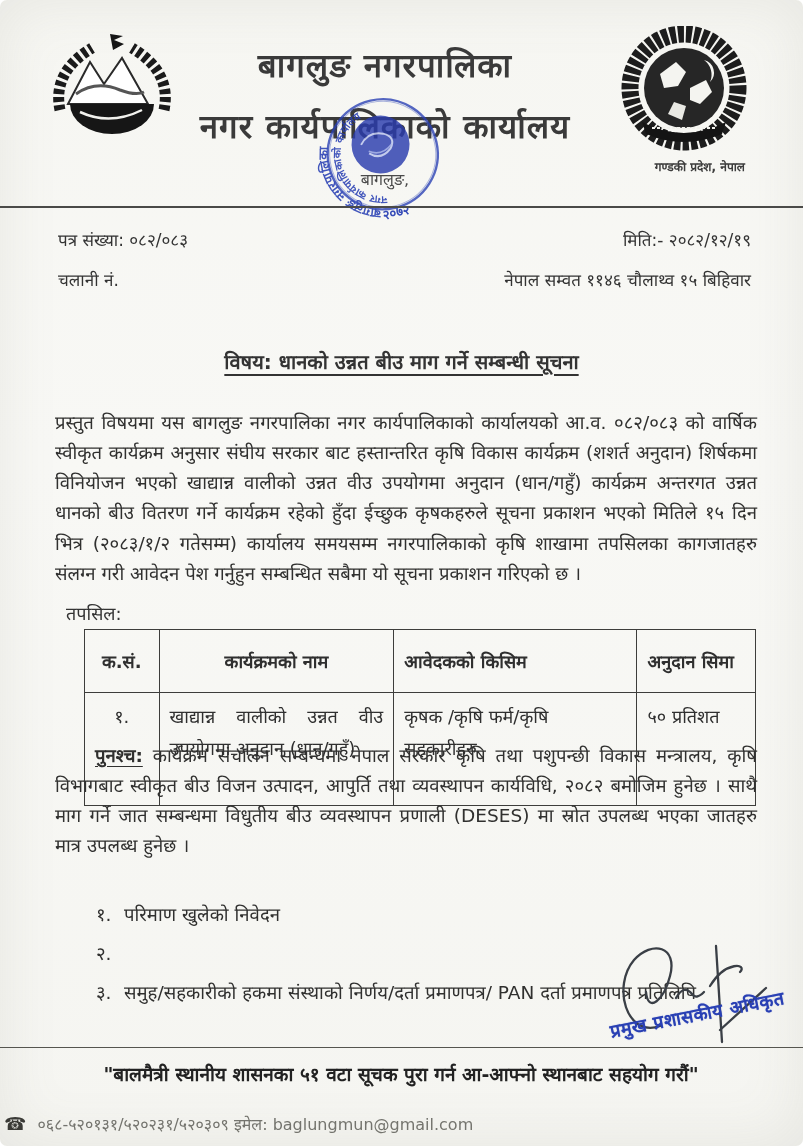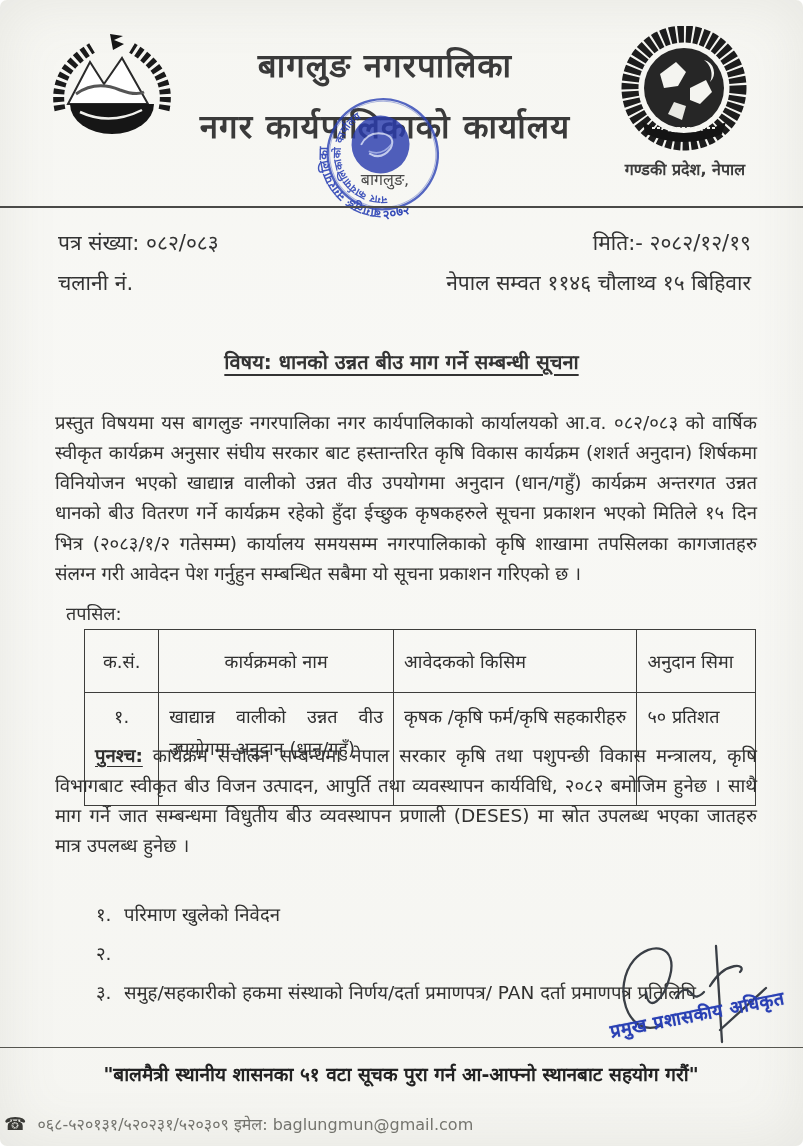--- a/index.html
+++ b/index.html
@@ -12,36 +12,36 @@
     border-radius:7px;
   }
   
   .logo-left{position:absolute;left:46px;top:32px;}
   .logo-right{position:absolute;left:608px;top:26px;}
   .title-block{position:absolute;left:150px;top:42px;width:470px;text-align:center;}
   .title1{font-size:33px;font-weight:bold;color:#3a3a3a;letter-spacing:1px;}
   .title2{font-size:33px;font-weight:bold;color:#3a3a3a;margin-top:16px;letter-spacing:1px;}
   .title3{font-size:16px;color:#4a4a4a;margin-top:20px;}
   .stamp{position:absolute;left:296px;top:86px;transform:rotate(-13deg);opacity:.93;}
-  .province{position:absolute;right:58px;top:158px;font-size:16px;font-weight:bold;color:#3c3c3c;}
+  .province{position:absolute;right:58px;top:158px;font-size:12px;font-weight:bold;color:#3c3c3c;}
   .header-rule{position:absolute;left:0;top:206px;width:803px;border-top:2px solid #4a4a48;}
   
-  .meta-row{position:absolute;left:58px;right:52px;display:flex;justify-content:space-between;font-size:21px;color:#333;}
+  .meta-row{position:absolute;left:58px;right:52px;display:flex;justify-content:space-between;font-size:17px;color:#333;}
   .meta-1{top:228px;}
   .meta-2{top:268px;}
   
   .subject{position:absolute;top:348px;left:0;width:803px;text-align:center;font-size:20px;font-weight:bold;color:#333;}
   .subject span{text-decoration:underline;text-underline-offset:5px;margin-top:39px;}
   
   .body-text{position:absolute;top:408px;left:55px;width:702px;font-size:18.5px;line-height:1.63;text-align:justify;color:#30302f;}
   .tapasil{position:absolute;top:601px;left:66px;font-size:18px;color:#333;}
   
   .notice-table{position:absolute;top:629px;left:84px;width:672px;border-collapse:collapse;font-size:18px;color:#2f2f2f;}
   .notice-table th,.notice-table td{border:1.6px solid #3d3d3b;padding:8px 10px;vertical-align:top;}
-  .notice-table th{height:46px;font-weight:normal;text-align:left;vertical-align:middle;}
+  .notice-table th{height:46px;font-weight:bold;text-align:left;vertical-align:middle;}
   .notice-table th.c,.notice-table td.c{text-align:center;}
   .notice-table td{height:96px;line-height:1.75;}
   .col-sn{width:56px;}
   .col-prog{width:238px;}
   .col-app{width:248px;}
   .col-lim{width:106px;}
   .cell-just{text-align:justify;}
   
   .postscript{position:absolute;top:741px;left:55px;width:702px;font-size:18.5px;line-height:1.63;text-align:justify;color:#30302f;}
   .ps-label{font-weight:bold;text-decoration:underline;text-underline-offset:4px;margin-left:40px;}

